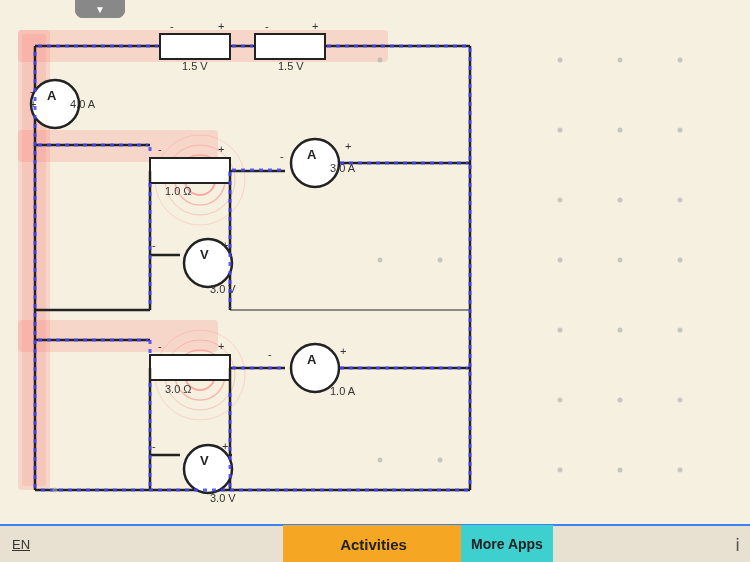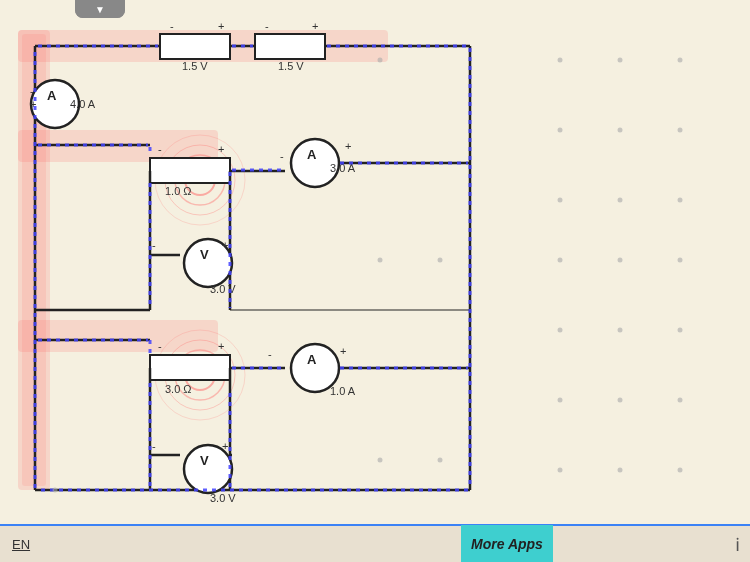--- a/index.html
+++ b/index.html
@@ -62,21 +62,20 @@
     #more-apps-btn {
       position: absolute;
       left: 461px;
       width: 92px;
       height: 38px;
       background: #3ecfcf;
       display: flex;
       align-items: center;
       justify-content: center;
       cursor: pointer;
-      font-style: italic;
     }
 
     #more-apps-btn span {
       color: #222;
       font-weight: bold;
       font-size: 14px;
     }
 
     #info-icon {
       position: absolute;
@@ -286,17 +285,20 @@
       <circle cx="55" cy="490" r="2.5"></circle>
         <circle cx="380" cy="60" r="2.5"></circle>
     </g>
   </svg>
 </div>
 
 <div id="dropdown-arrow"></div>
 
 <div id="bottom-bar">
   <span id="en-link">EN</span>
+  <div id="activities-btn">
+    <span>Activities</span>
+  </div>
   <div id="more-apps-btn">
     <span>More Apps</span>
   </div>
   <span id="info-icon">ℹ</span>
 </div>
 
 </body></html>

